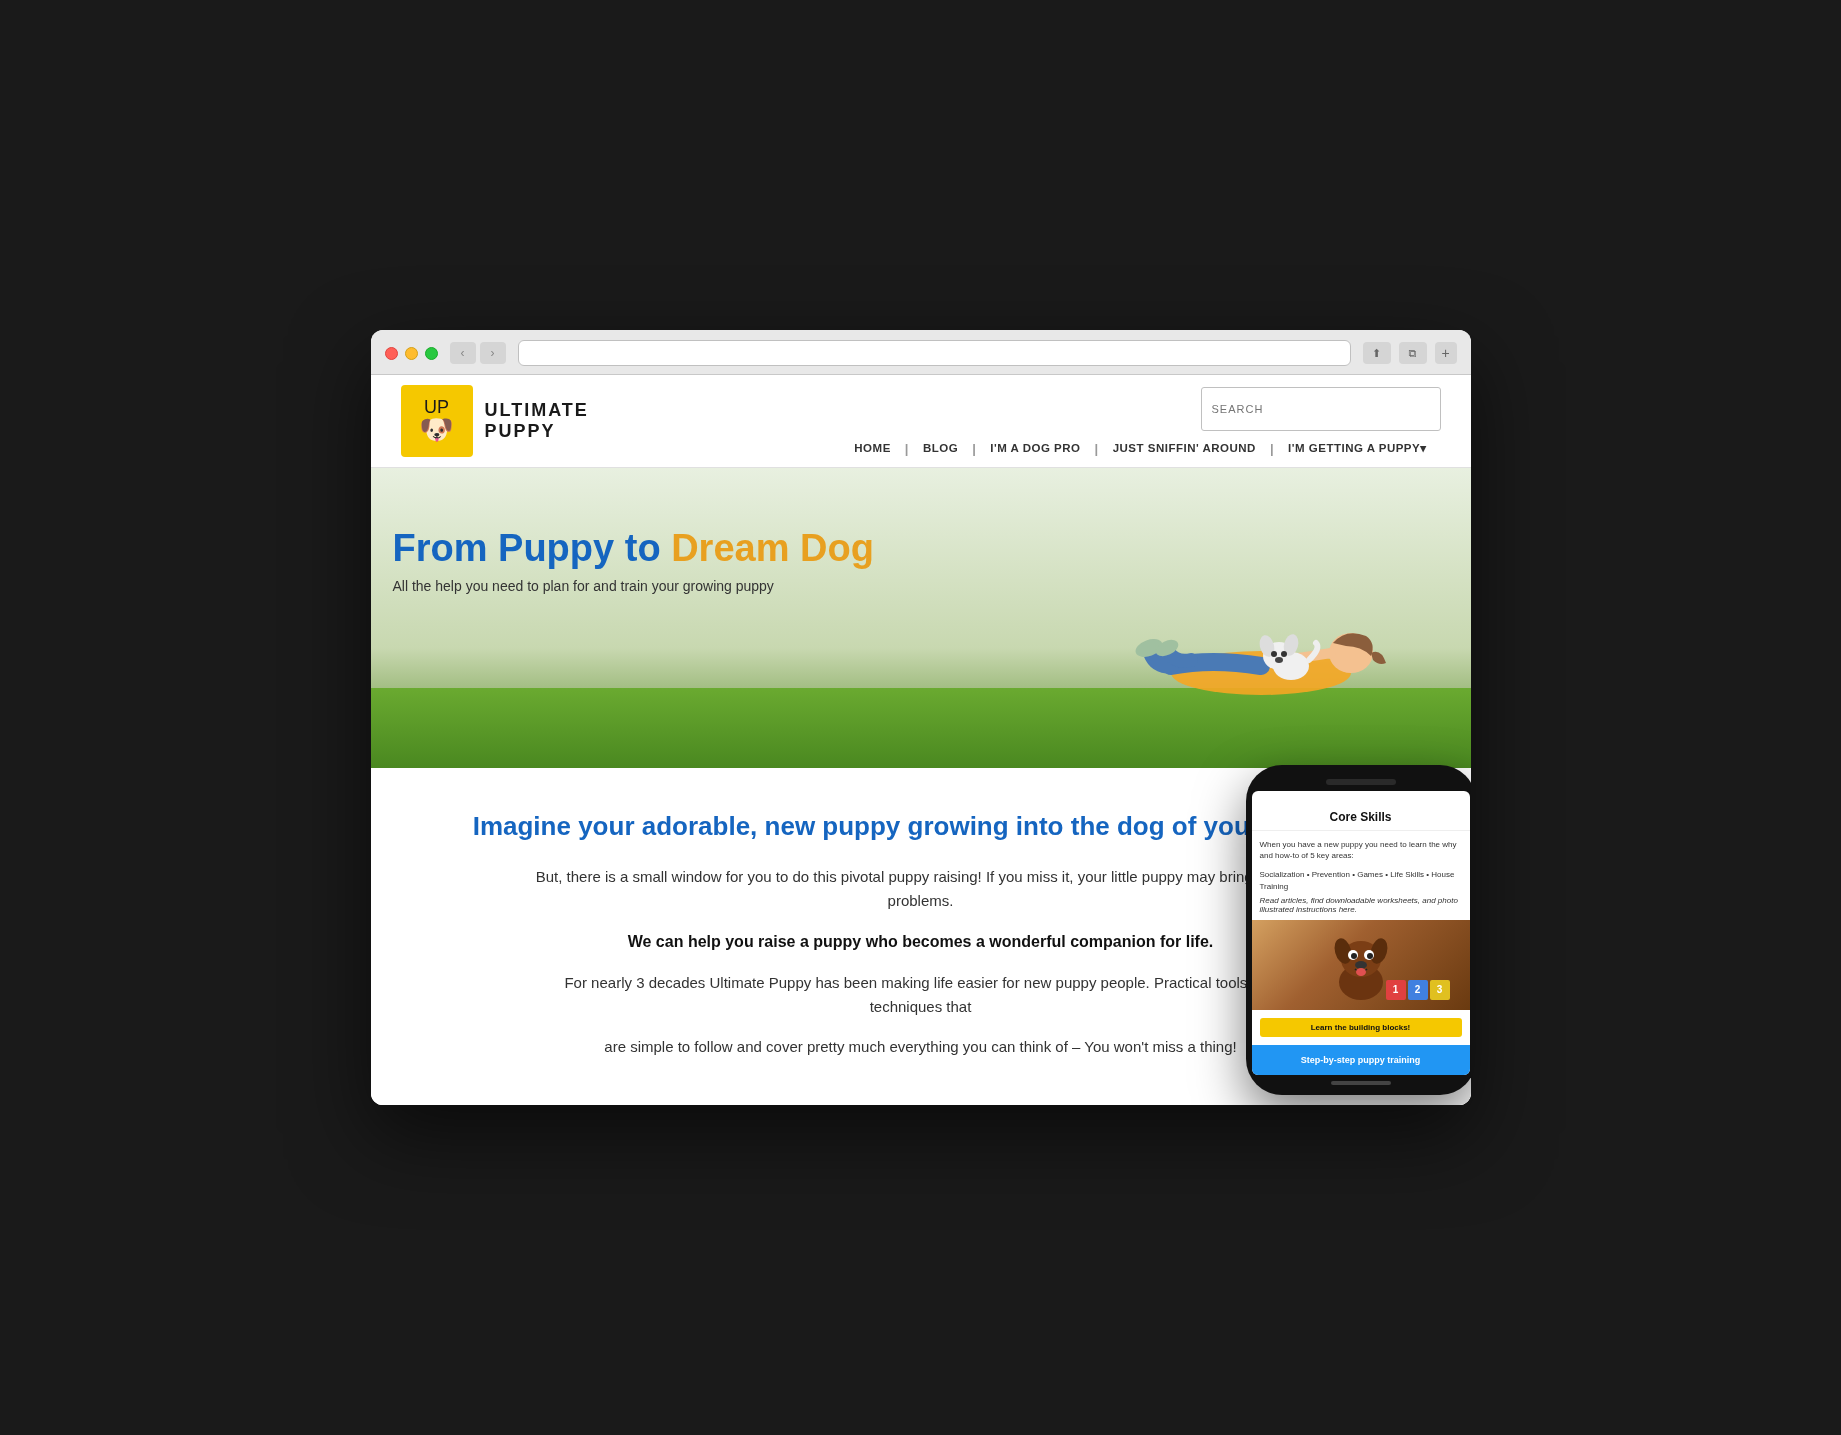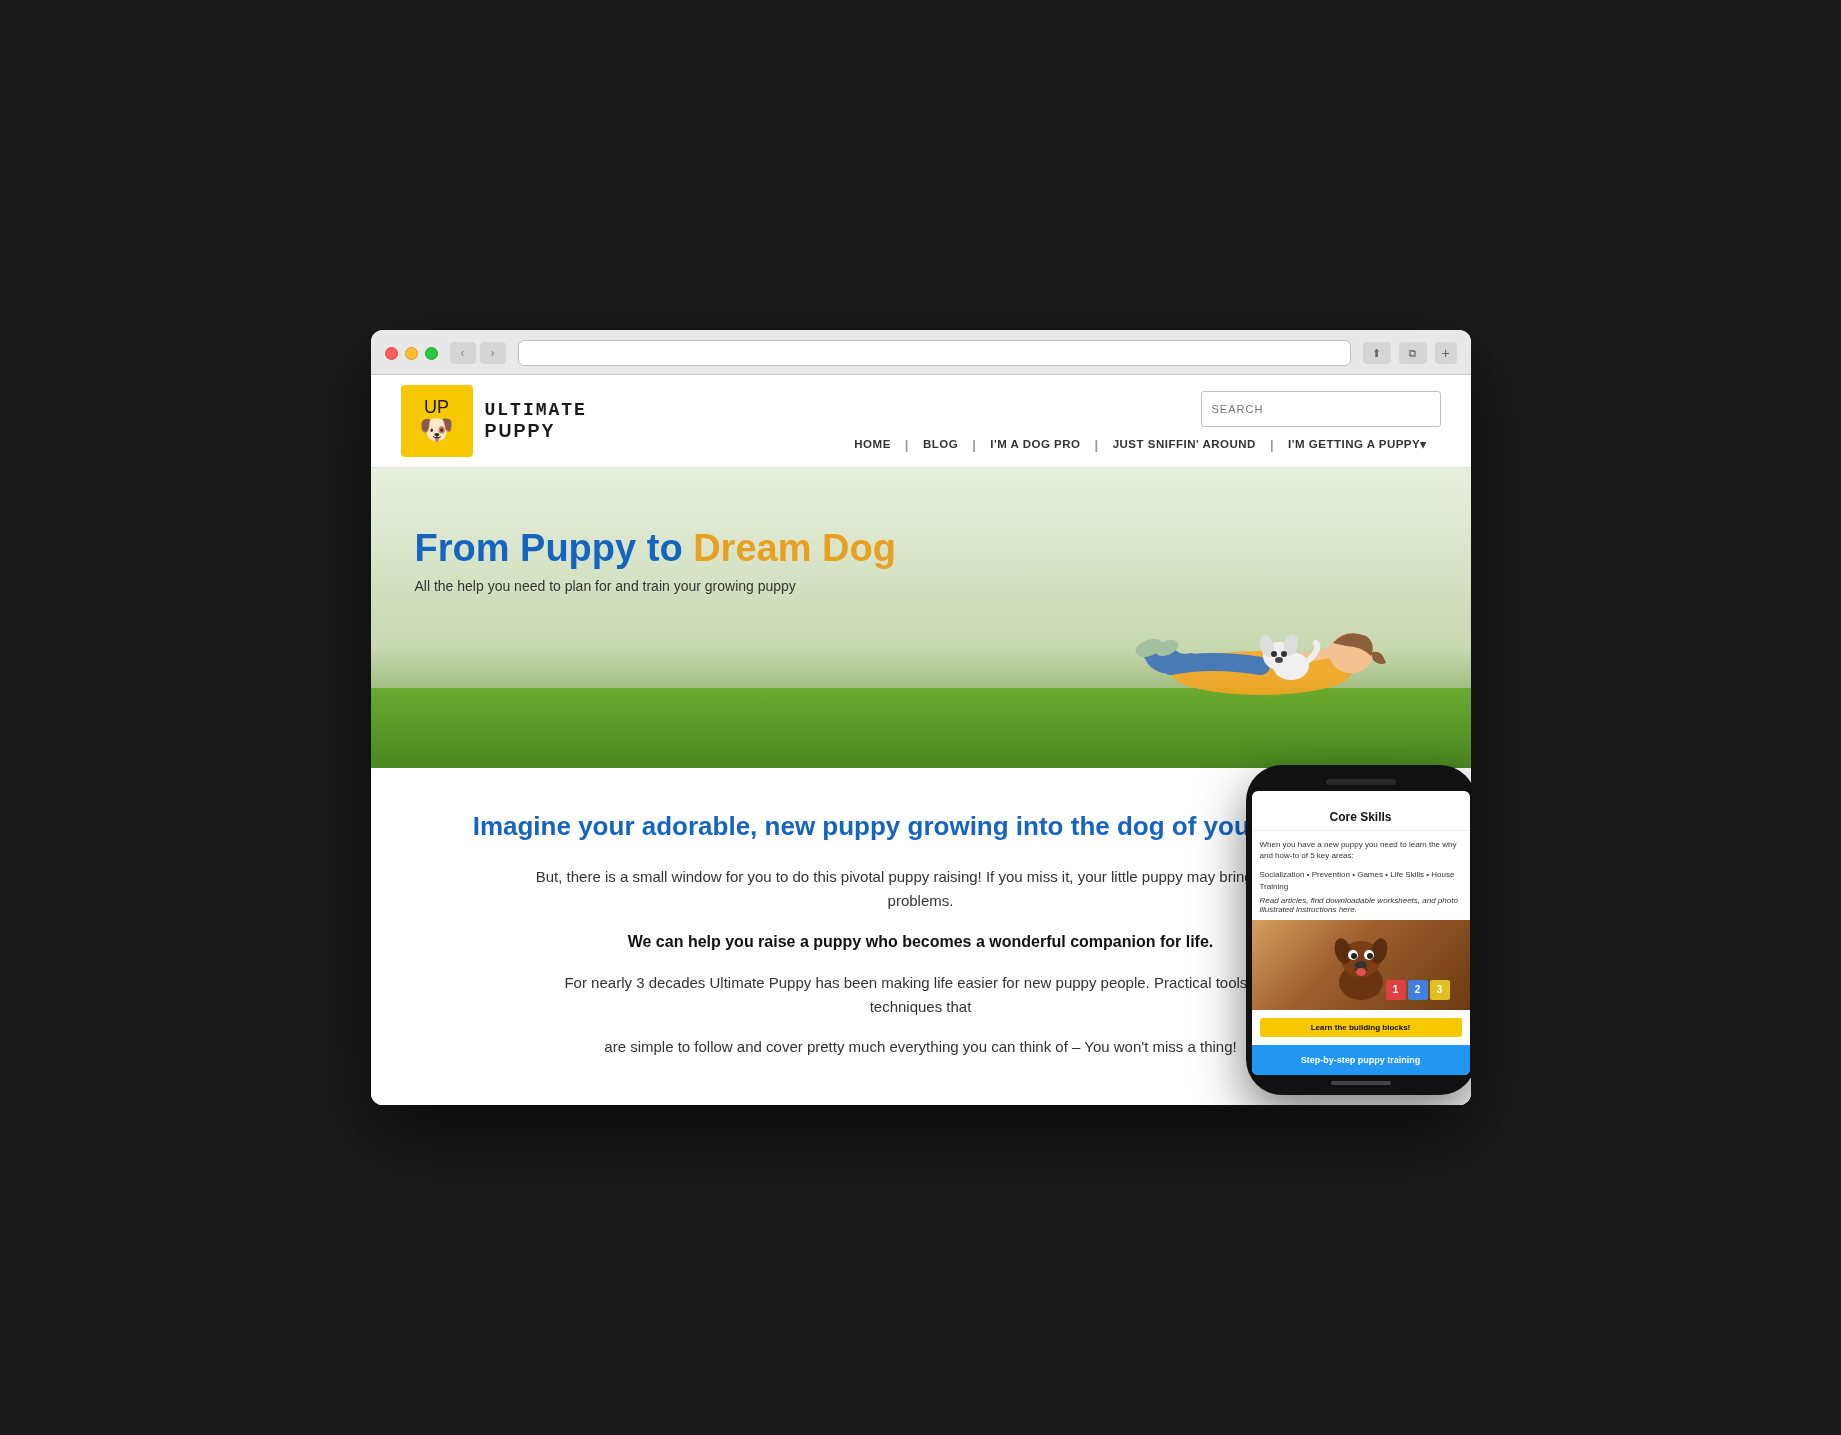--- a/index.html
+++ b/index.html
@@ -146,39 +146,38 @@
     .logo-text {
       display: flex;
       flex-direction: column;
     }
     .logo-text-ultimate {
       font-size: 18px;
       font-weight: 700;
       letter-spacing: 2px;
       color: #1a1a1a;
       line-height: 1.2;
-      font-family: Liberation Mono, monospace;
     }
     .logo-text-puppy {
       font-size: 18px;
       font-weight: 700;
       letter-spacing: 2px;
       color: #1a1a1a;
       line-height: 1.2;
     }
 
     .header-right {
       display: flex;
       flex-direction: column;
       align-items: flex-end;
       gap: 10px;
     }
     .search-bar {
       width: 240px;
-      height: 36px;
+      height: 44px;
       border: 1px solid #c0c0c0;
       border-radius: 3px;
       padding: 0 10px;
       font-size: 11px;
       letter-spacing: 1px;
       color: #aaa;
       background: white;
     }
     .main-nav {
       display: flex;
@@ -215,21 +214,21 @@
     .hero-grass {
       position: absolute;
       bottom: 0;
       left: 0;
       right: 0;
       height: 80px;
       background: linear-gradient(to bottom, #6aaa30 0%, #4a8820 100%);
     }
     .hero-text-block {
       position: absolute;
-      left: 44px;
+      left: 22px;
       top: 60px;
     }
     .hero-title-line1 {
       font-size: 38px;
       font-weight: 900;
       color: #1565c0;
       line-height: 1.1;
     }
     .hero-title-dream {
       color: #e8a020;

